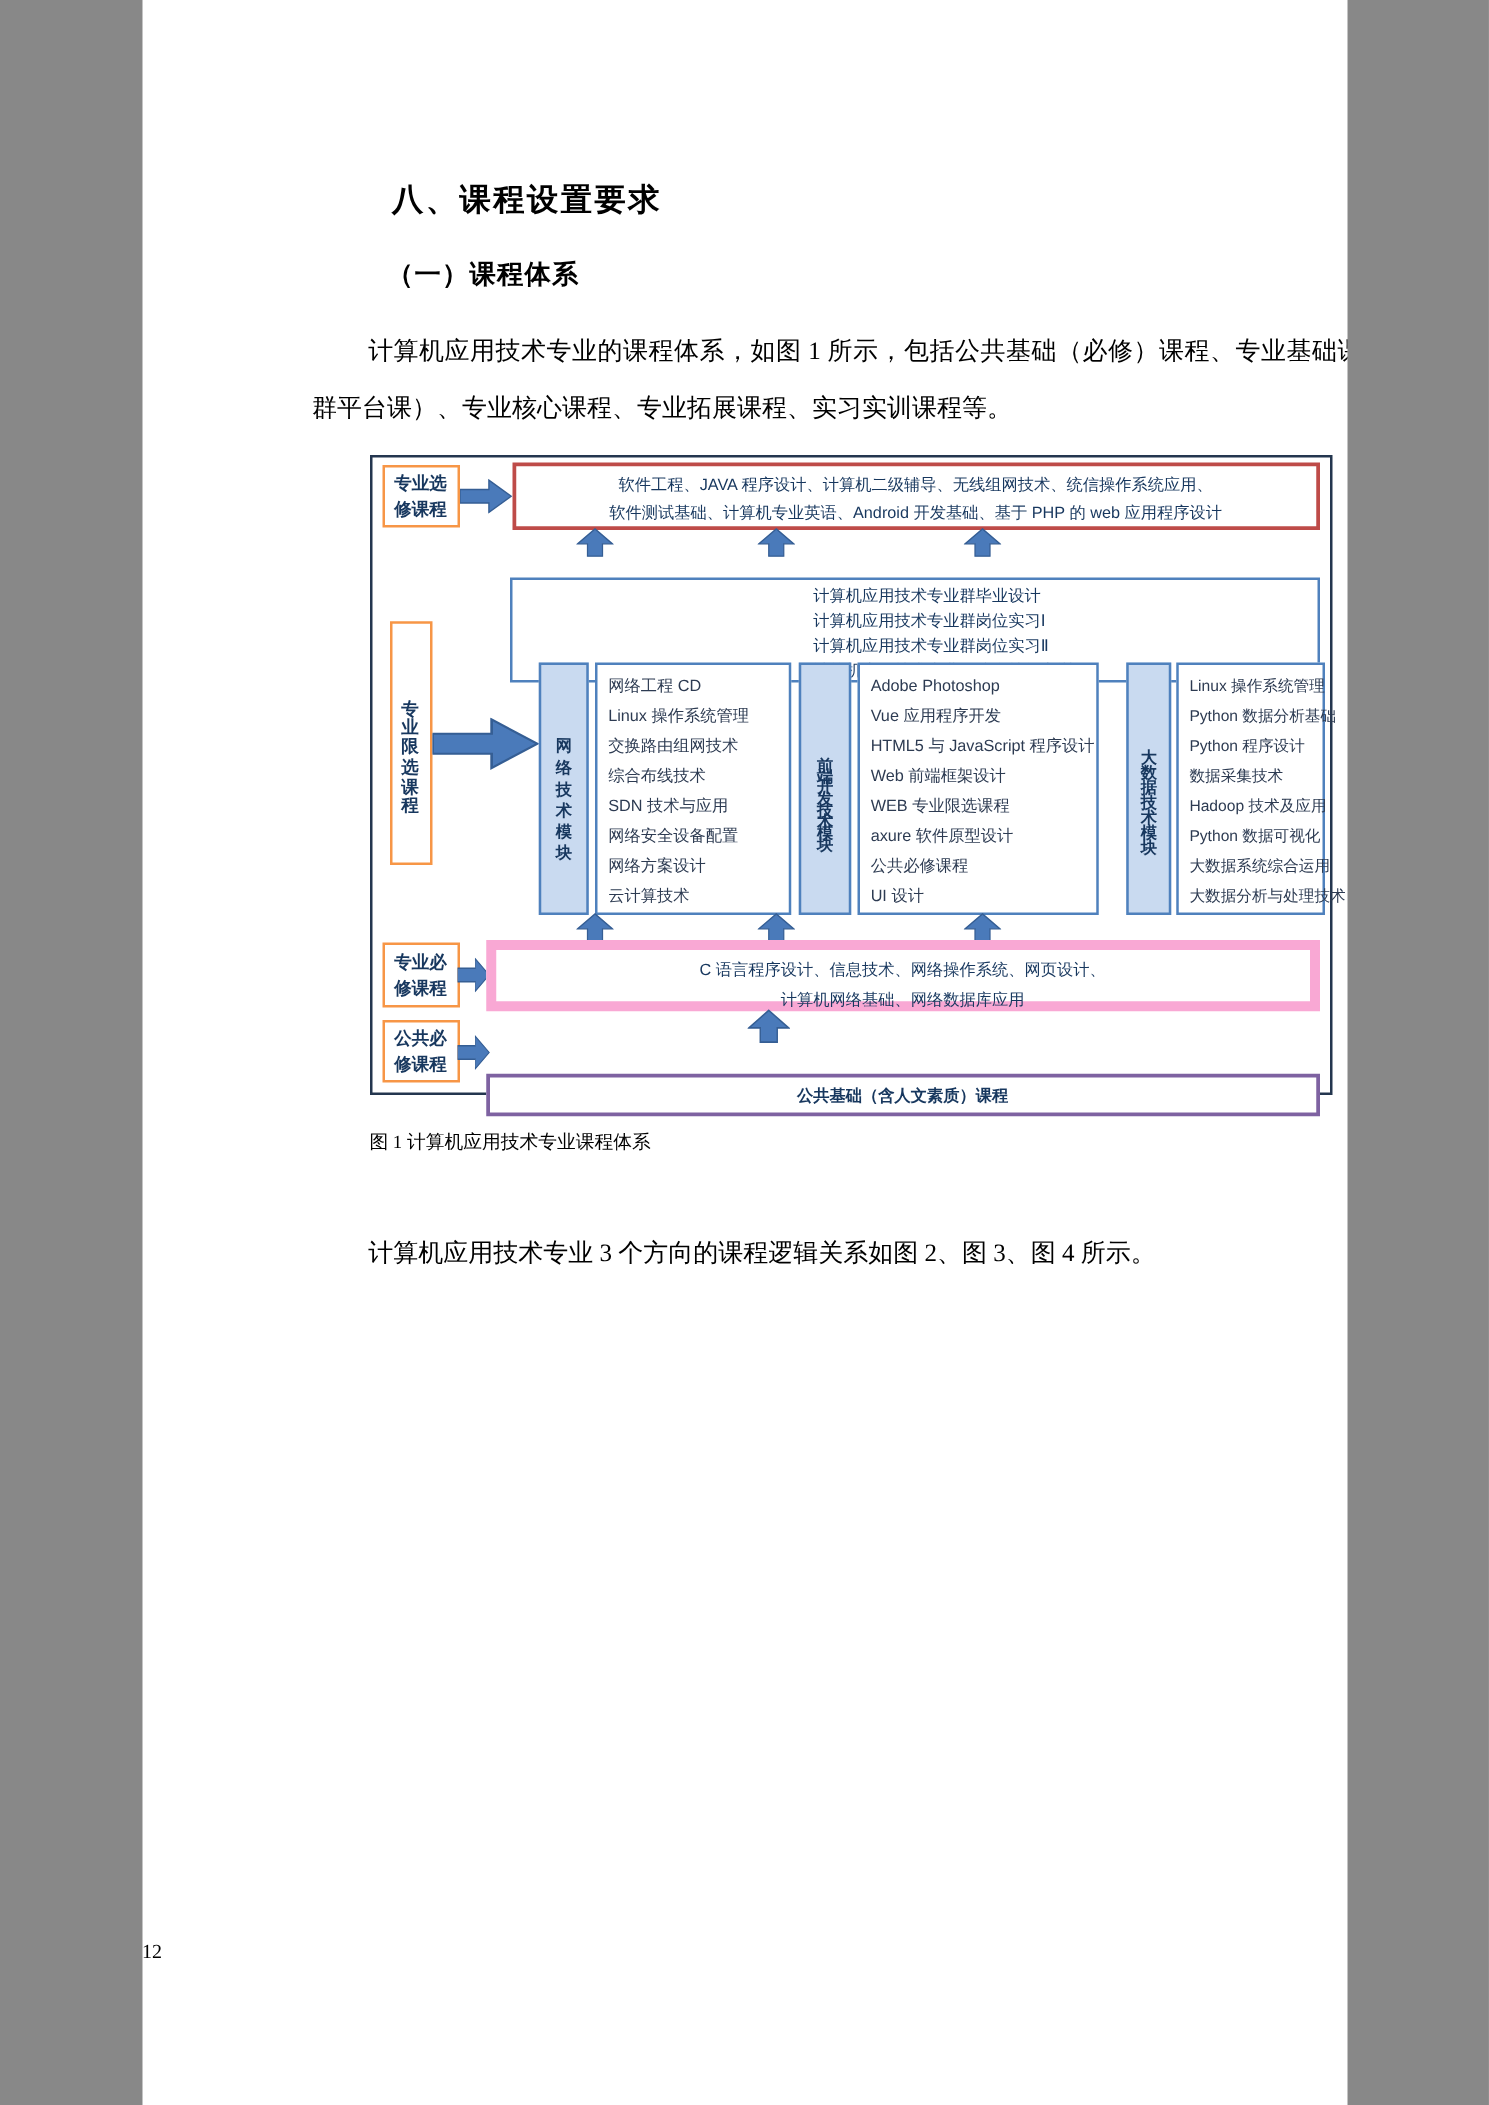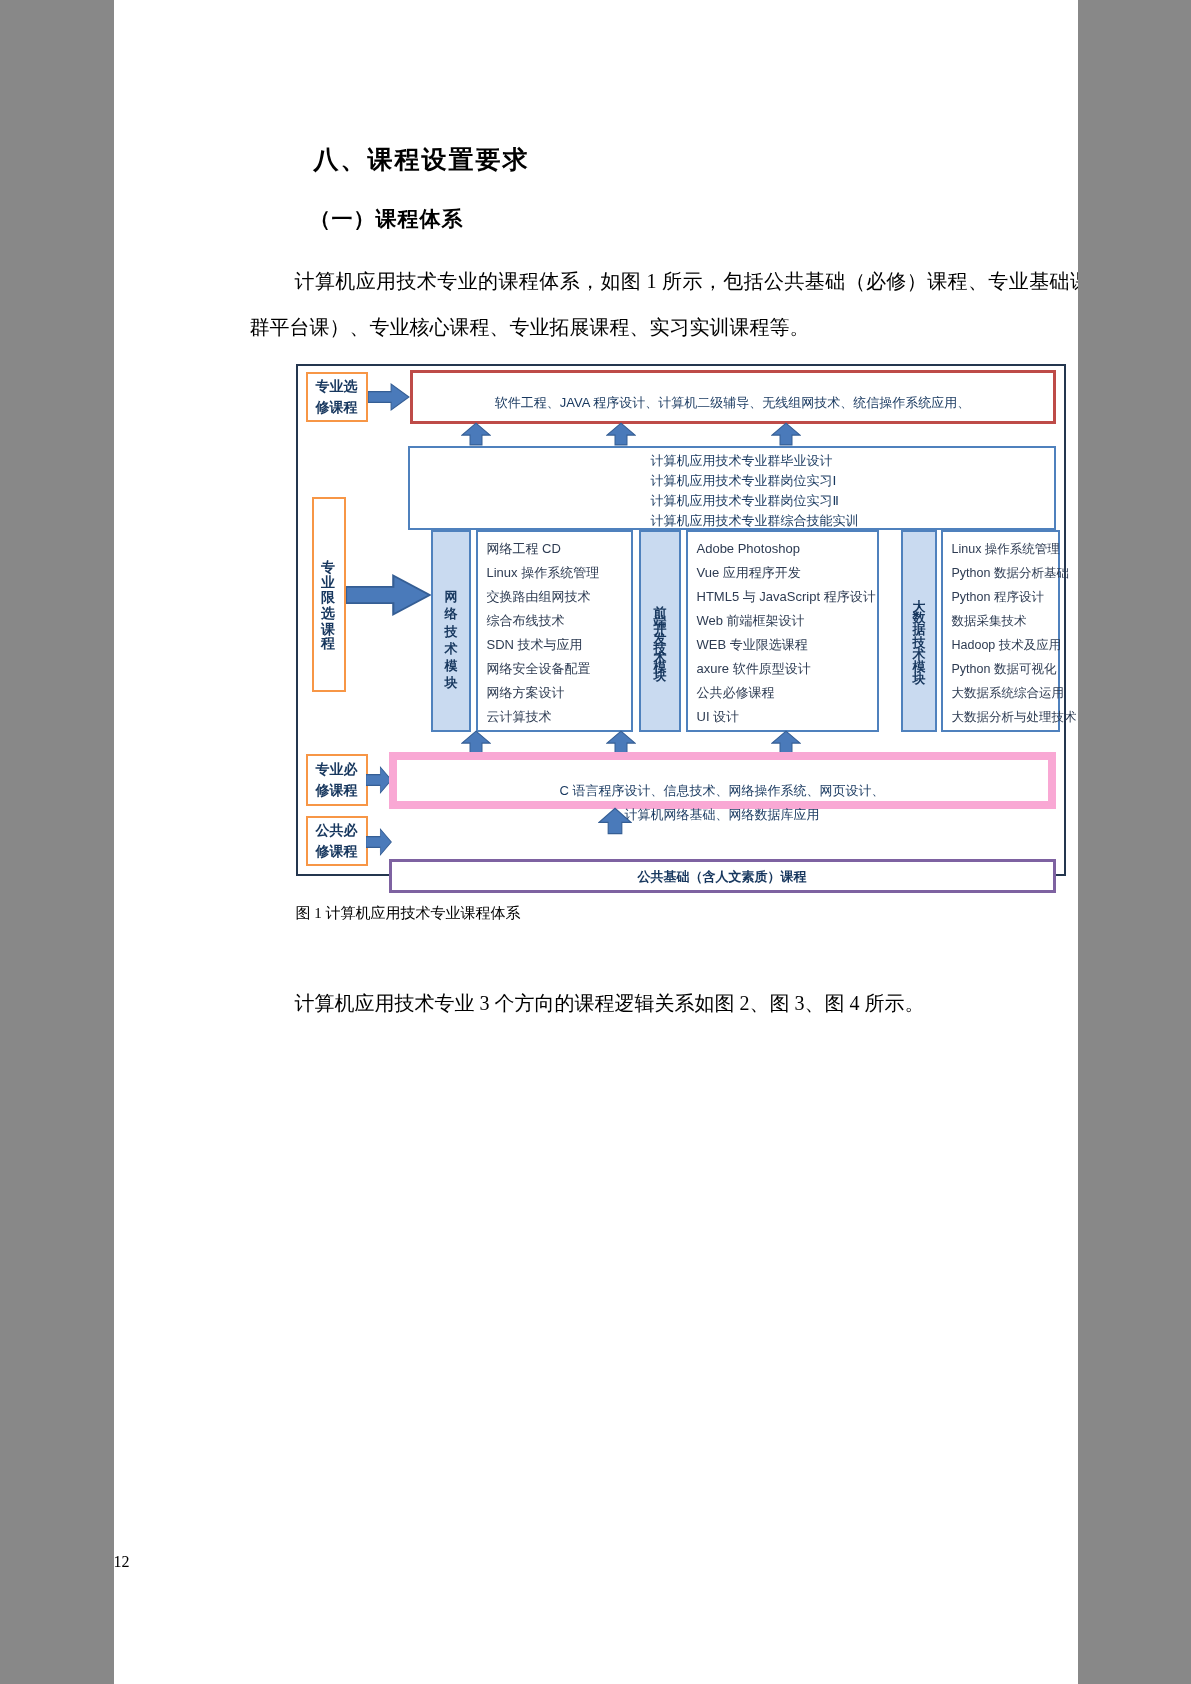--- a/index.html
+++ b/index.html
@@ -37,24 +37,24 @@
   }
   .lblbox .wrap3{width:3.2em;}
   .vlbl{
     border:2px solid #F79646;background:#fff;color:#17375E;
     font-weight:bold;font-size:14px;box-sizing:border-box;
     display:flex;align-items:center;justify-content:center;
     writing-mode:vertical-lr;text-orientation:upright;
   }
   .bigbox{box-sizing:border-box;background:#fff;}
   .red-b{border:3px solid #BE4B48;}
-  .blue-b{border:2px solid #4F81BD;}
+  .blue-b{border:2px solid #4F81BD;margin-top:16px;}
   .orange-b{border:8px solid #f9a8d4;}
   .purple-b{border:3px solid #7E62A1;}
-  .ctr-lines{font-size:13px;line-height:22px;text-align:center;padding-top:19px;color:#17375E;}
+  .ctr-lines{font-size:13px;line-height:22px;text-align:center;padding-top:4px;color:#17375E;}
   .left-lines{font-size:13px;line-height:20px;padding-top:3px;color:#17375E;}
   .strip{
     box-sizing:border-box;border:2px solid #4F81BD;background:#C9DAF0;
     color:#17375E;font-weight:bold;font-size:13px;
     display:flex;align-items:center;justify-content:center;
     writing-mode:vertical-lr;text-orientation:upright;
   }
   .clist{
     box-sizing:border-box;border:2px solid #4F81BD;background:#fff;
     padding:5px 0 0 9px;
@@ -104,20 +104,21 @@
         </svg>
     </div>
     <div class="abs arrow" style="left:68px;top:462px;width:26px;height:28px;">
       <svg viewBox="0 0 40 26" preserveAspectRatio="none">
           <polygon points="0,8 22,8 22,1 39,13 22,25 22,18 0,18"></polygon>
         </svg>
     </div>
 
     <div class="abs bigbox red-b ctr-lines" style="left:112px;top:4px;width:646px;height:54px;">
       <div>软件工程、JAVA 程序设计、计算机二级辅导、无线组网技术、统信操作系统应用、</div>
+      <div>软件测试基础、计算机专业英语、Android 开发基础、基于 PHP 的 web 应用程序设计</div>
     </div>
 
     <div class="abs arrow" style="left:163px;top:56px;width:30px;height:24px;">
       <svg viewBox="0 0 30 22" preserveAspectRatio="none">
           <polygon points="15,1 29,12 21,12 21,21 9,21 9,12 1,12"></polygon>
         </svg>
     </div>
     <div class="abs arrow" style="left:308px;top:56px;width:30px;height:24px;">
       <svg viewBox="0 0 30 22" preserveAspectRatio="none">
           <polygon points="15,1 29,12 21,12 21,21 9,21 9,12 1,12"></polygon>

